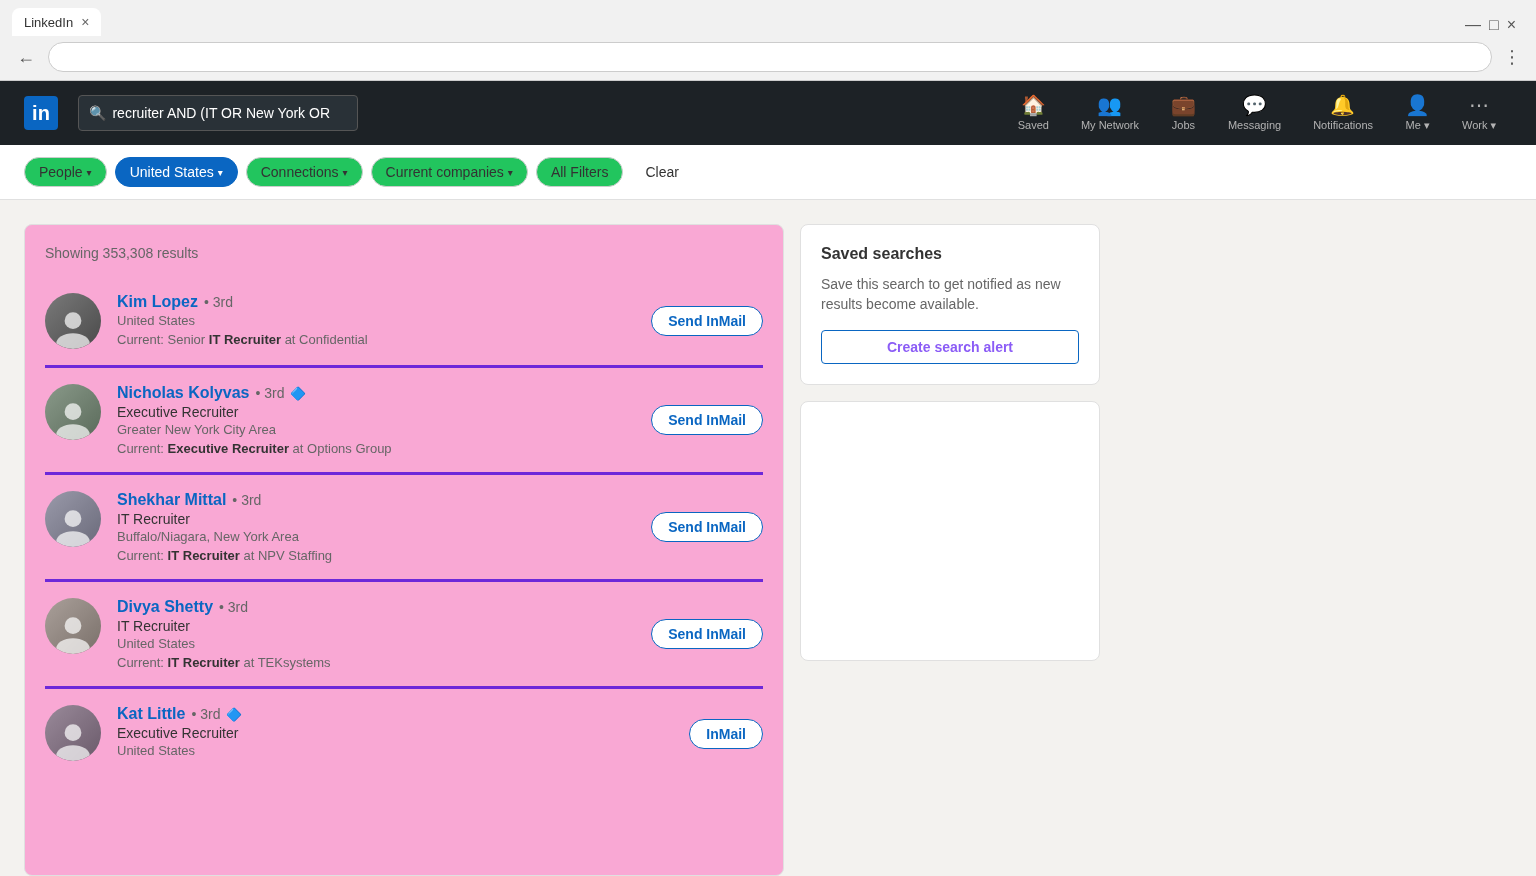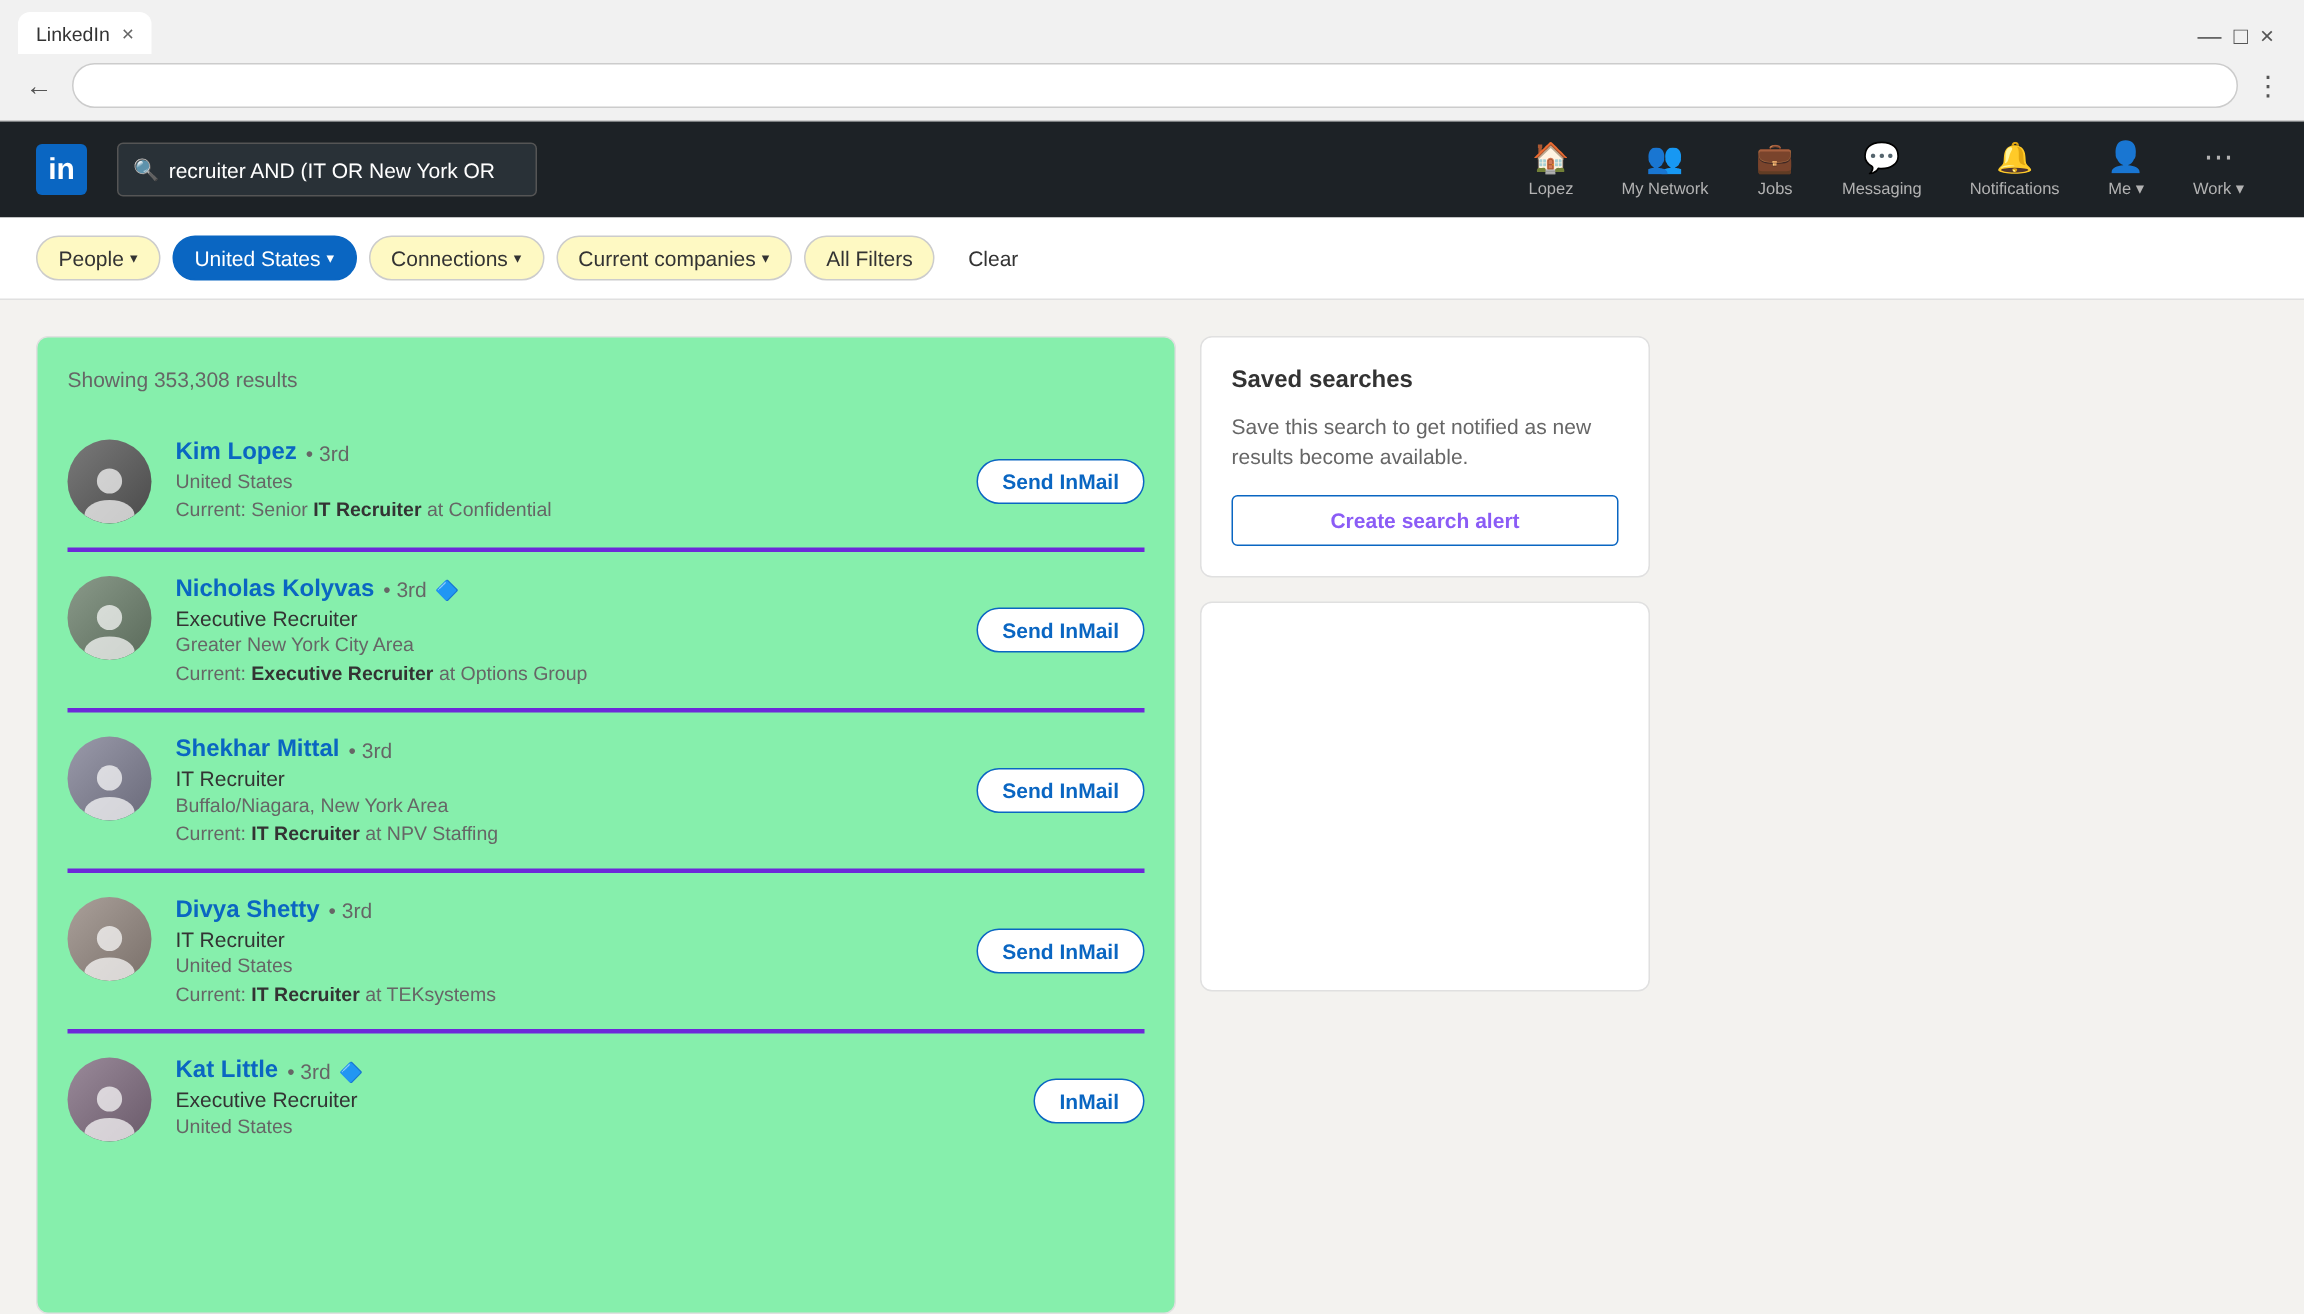--- a/index.html
+++ b/index.html
@@ -151,21 +151,21 @@
       border-bottom: 1px solid #e0e0e0;
       padding: 12px 24px;
       display: flex;
       align-items: center;
       gap: 8px;
     }
     .filter-btn {
       padding: 6px 14px;
       border-radius: 20px;
       border: 1px solid #ccc;
-      background: #fef9c3;
+      background: #22c55e;
       font-size: 14px;
       cursor: pointer;
       display: flex;
       align-items: center;
       gap: 4px;
       color: #333;
     }
     .filter-btn.active {
       background: #0a66c2;
       color: white;
@@ -186,21 +186,21 @@
     .main-content {
       background: #f3f2ef;
       padding: 24px;
       display: flex;
       gap: 16px;
       min-height: calc(876px - 64px - 52px - 60px);
     }
 
     
     .results-panel {
-      background: #86efac;
+      background: #f9a8d4;
       border-radius: 8px;
       border: 1px solid #e0e0e0;
       flex: 1;
       padding: 20px;
       max-width: 760px;
     }
     .results-count {
       font-size: 14px;
       color: #666;
       margin-bottom: 16px;
@@ -371,21 +371,21 @@
 
   <div class="linkedin-nav">
     <div class="li-logo">in</div>
     <div class="li-search">
       <span class="li-search-icon">🔍</span>
       <input type="text" style="background: none; border: none; outline: none; color: white; font-size: 14px; width: 220px;" value="recruiter AND (IT OR New York OR tec">
     </div>
     <div class="li-nav-items">
       <div class="li-nav-item">
         <span class="li-nav-icon">🏠</span>
-        <span class="li-nav-label">Lopez</span>
+        <span class="li-nav-label">Saved</span>
       </div>
       <div class="li-nav-item">
         <span class="li-nav-icon">👥</span>
         <span class="li-nav-label">My Network</span>
       </div>
       <div class="li-nav-item">
         <span class="li-nav-icon">💼</span>
         <span class="li-nav-label">Jobs</span>
       </div>
       <div class="li-nav-item">

